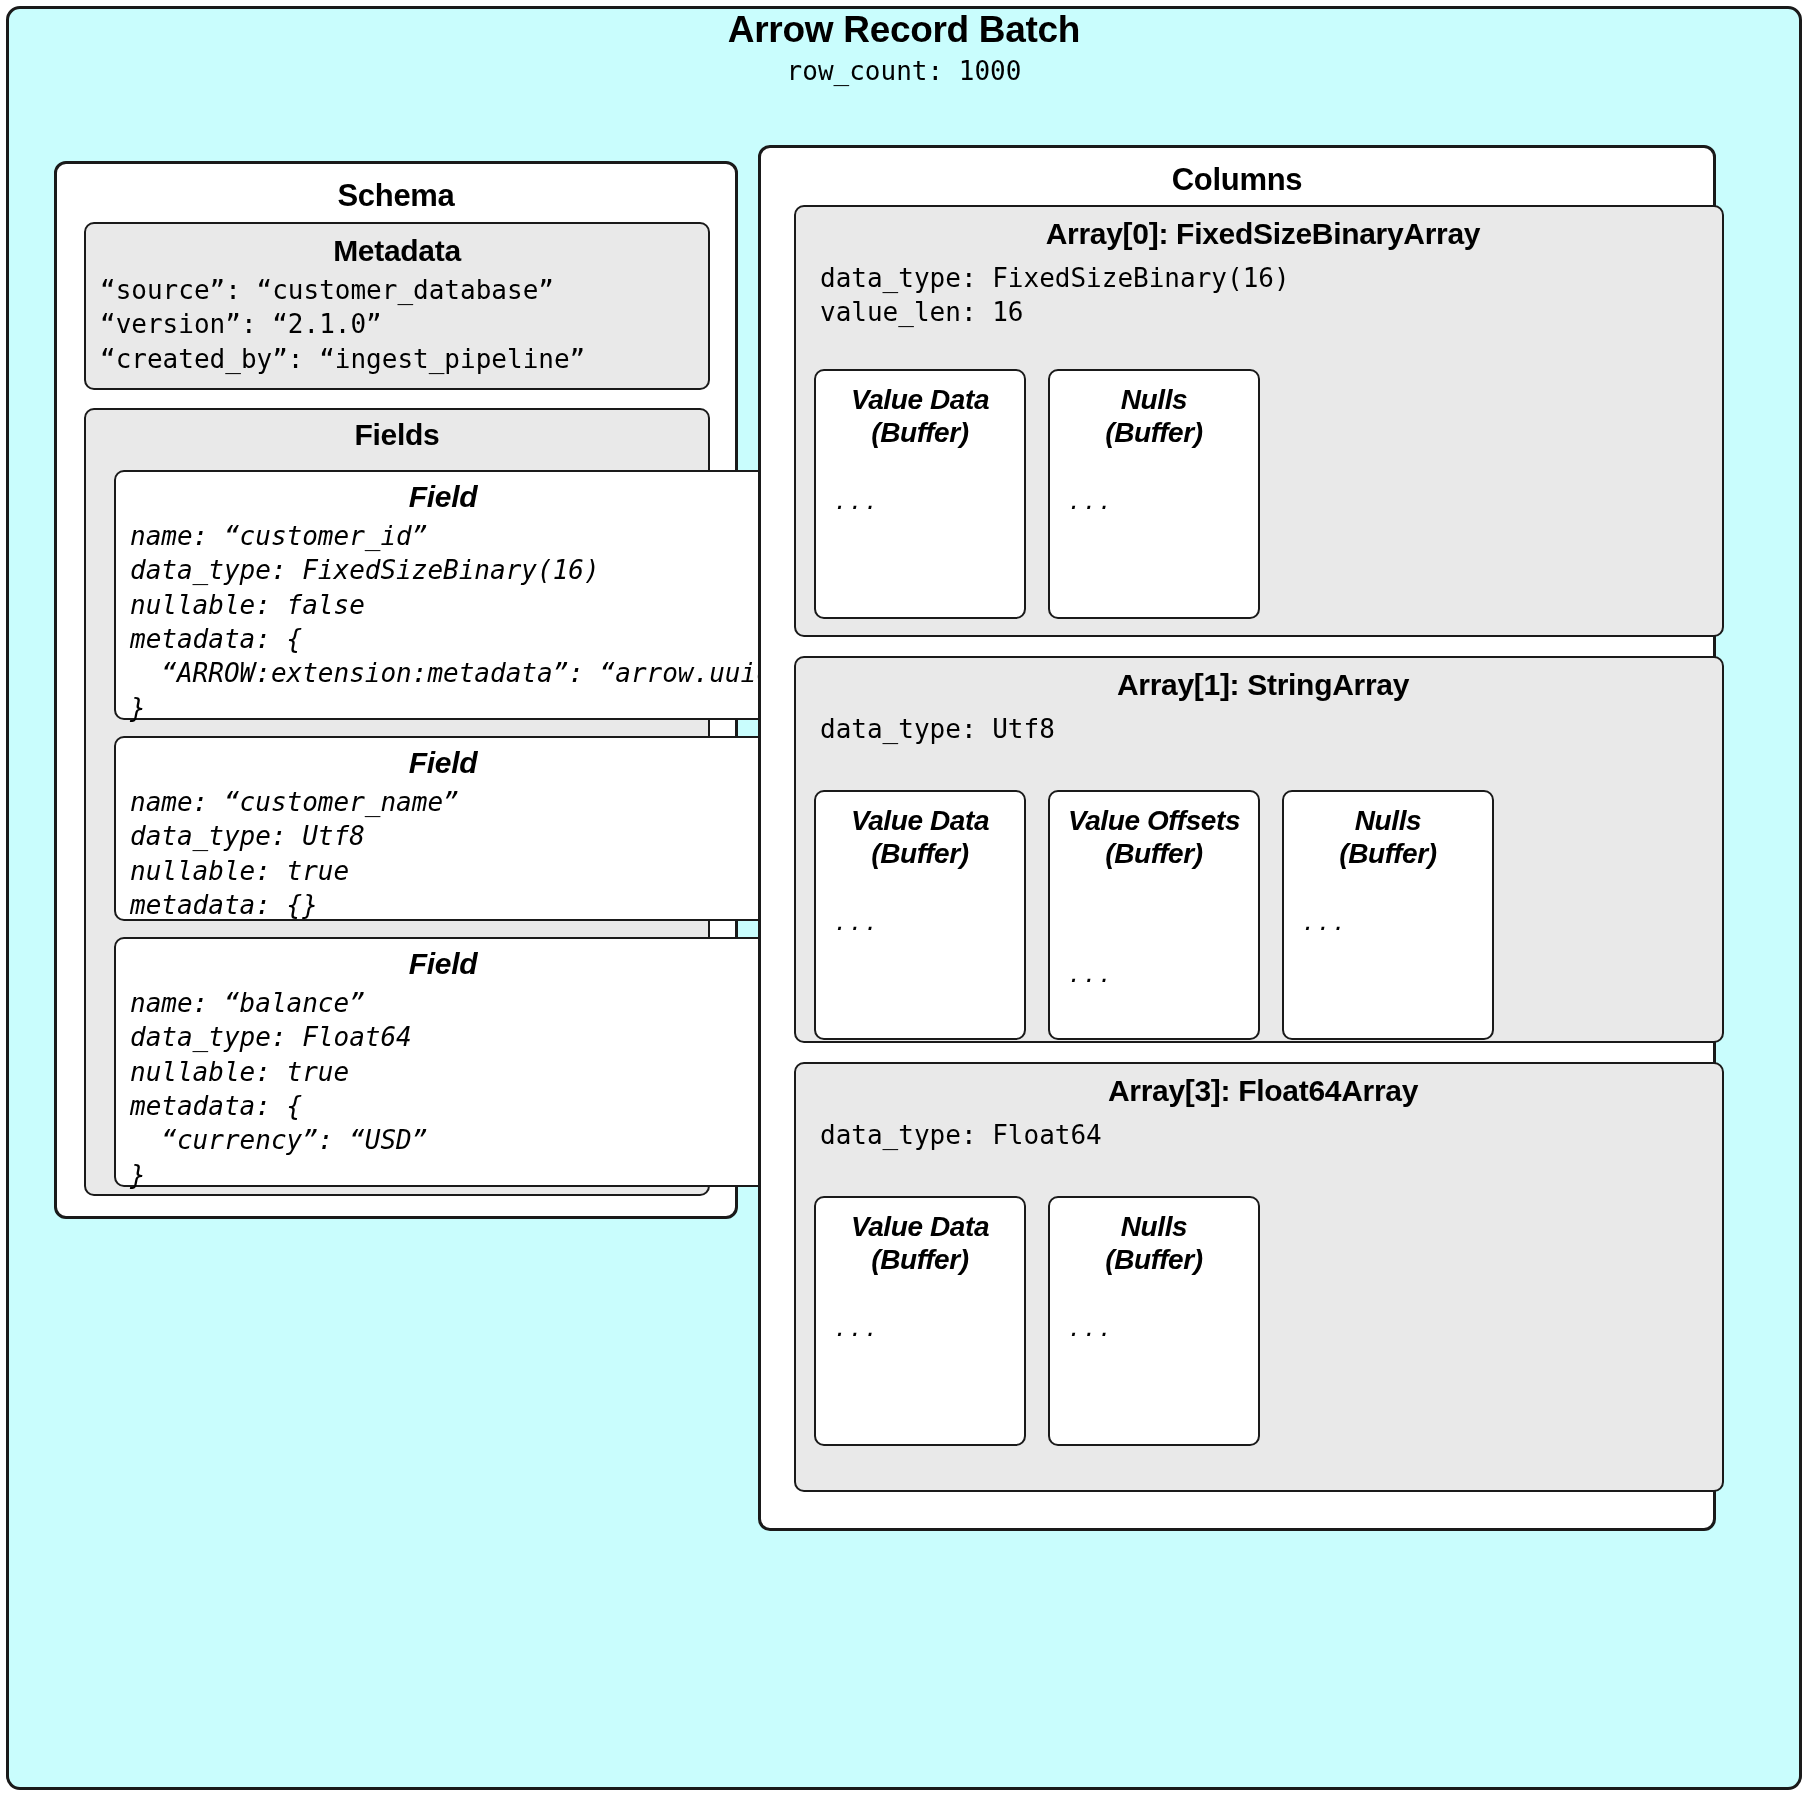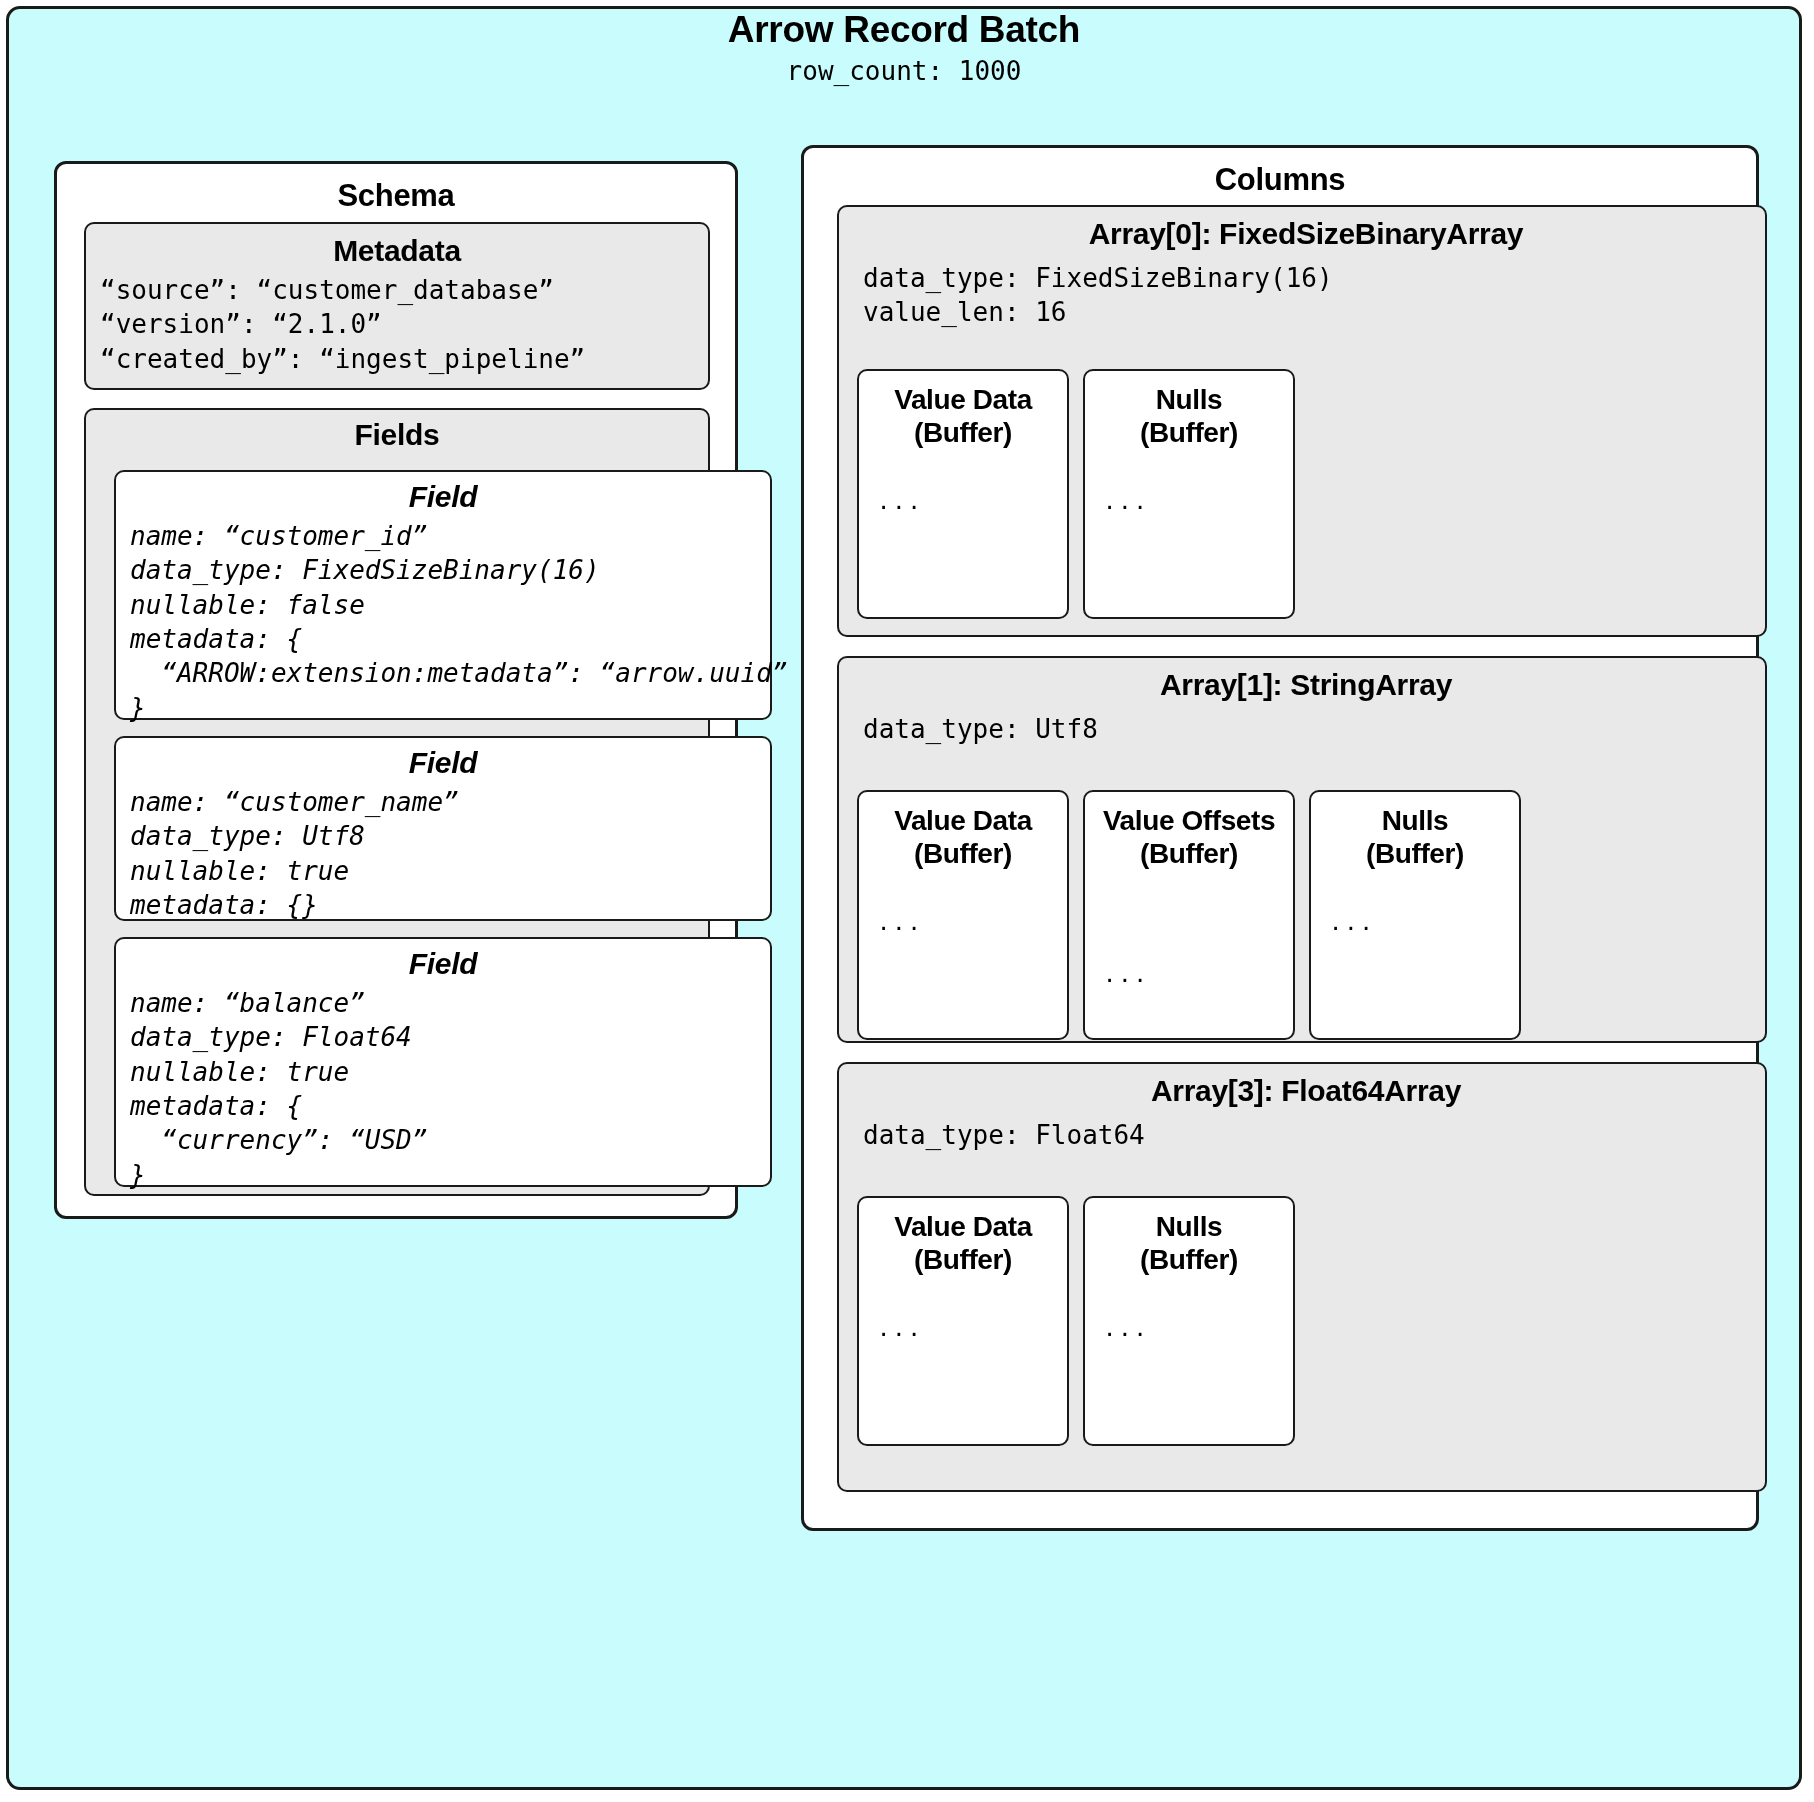--- a/index.html
+++ b/index.html
@@ -59,21 +59,21 @@
     border: 3px solid #1a1a1a;
     border-radius: 12px;
   }
   .panel-schema {
     left: 45px;
     top: 16px;
     width: 684px;
     height: 1058px;
   }
   .panel-columns {
-    left: 792px;
+    left: 749px;
     top: 0px;
     width: 958px;
     height: 1386px;
   }
   .panel-title {
     text-align: center;
     font-size: 31px;
     font-weight: bold;
     color: #000;
     letter-spacing: -0.3px;
@@ -158,21 +158,22 @@
   }
   .array-0 { top: 57px;  height: 432px; }
   .array-1 { top: 508px; height: 387px; }
   .array-2 { top: 914px; height: 430px; }
 
   .buffer-row {
     position: absolute;
     left: 18px;
     right: 18px;
     display: flex;
-    gap: 14px;
+    gap: 22px;
+    font-style: italic;
   }
   .buffer-box {
     box-sizing: border-box;
     background: #ffffff;
     border: 2px solid #1a1a1a;
     border-radius: 10px;
     width: 212px;
     position: relative;
     padding-top: 12px;
   }

